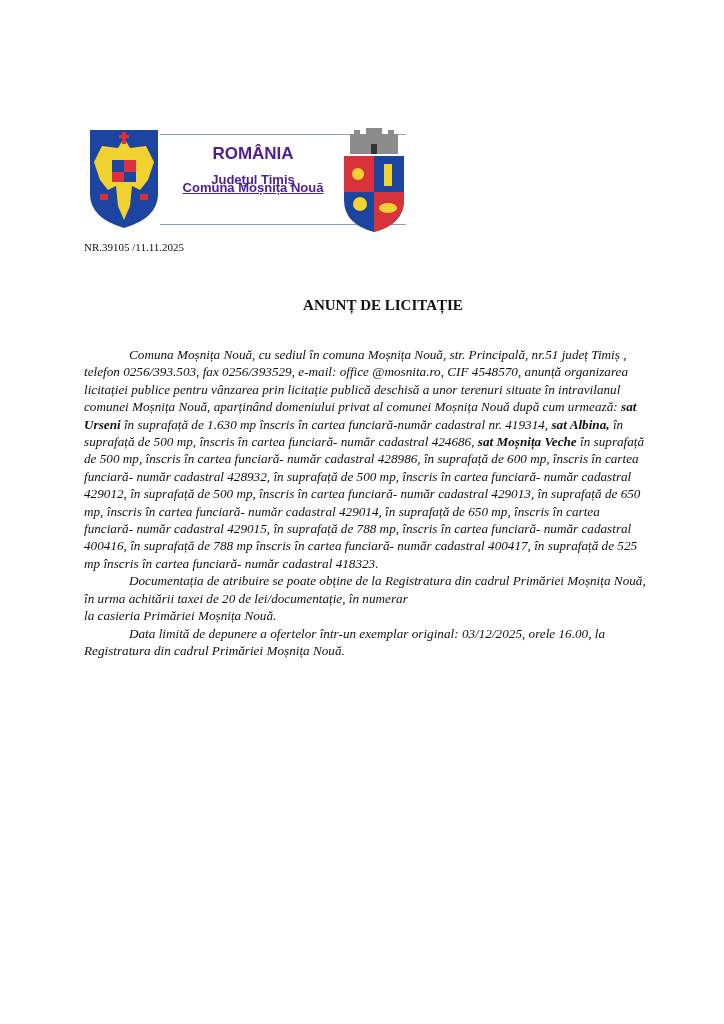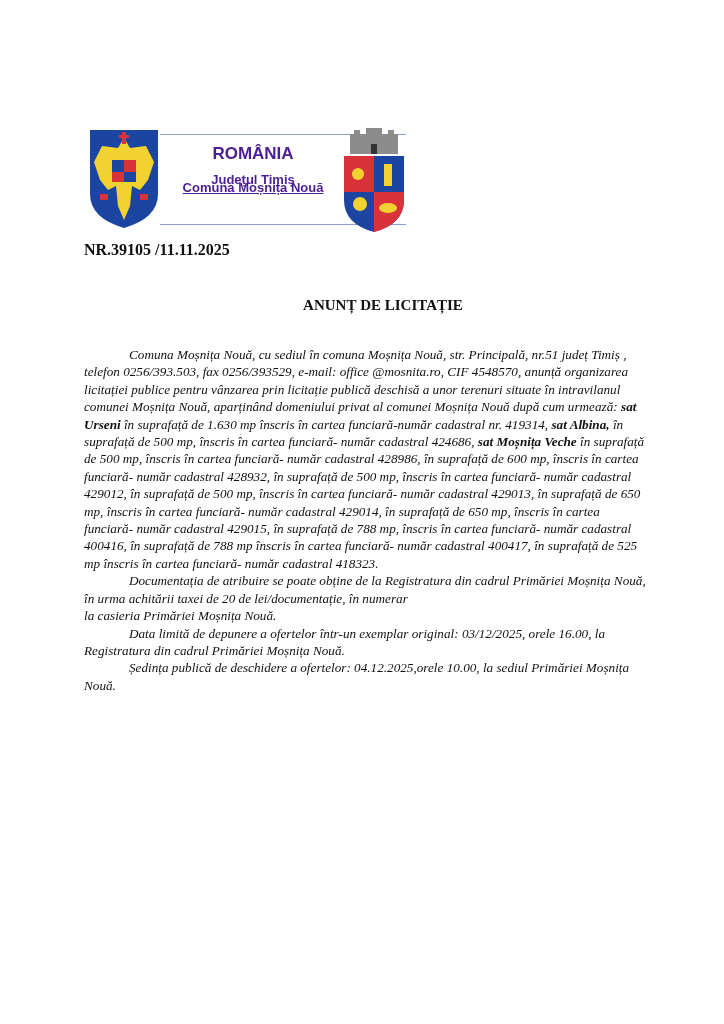--- a/index.html
+++ b/index.html
@@ -7,21 +7,21 @@
          font-family:"Liberation Serif", "DejaVu Serif", serif; color:#111; }
   .header { position:absolute; left:86px; top:126px; width:320px; height:108px; }
   .hline { position:absolute; height:1px; background:#8aa0c8; }
   .coa-left { position:absolute; left:2px; top:2px; width:72px; height:102px; }
   .coa-right { position:absolute; left:254px; top:0px; width:68px; height:108px; }
   .htext { position:absolute; left:82px; width:170px; text-align:center;
            font-family:"Liberation Sans", "DejaVu Sans", sans-serif; font-weight:bold; color:#4c1d95; }
   .ht1 { top:18px; font-size:17px; }
   .ht2 { top:46px; font-size:13px; }
   .ht3 { top:54px; font-size:13px;text-decoration:underline; }
-  .nr { position:absolute; left:84px; top:241px; font-size:16px; font-weight:bold; }
+  .nr { position:absolute; left:84px; top:241px; font-size:11px; font-weight:normal; }
   .title { position:absolute; left:0; width:724px; top:297px; text-align:center;
            font-size:15px; font-weight:bold; margin-left:21px; }
   .body { position:absolute; left:84px; top:346px; width:566px; font-size:13.2px; line-height:17.4px; }
   .p { margin:0;font-style:italic; }
   .ind { text-indent:45px; }
   b { font-weight:bold; }
 </style>
 </head>
 <body>
 
@@ -63,14 +63,13 @@
 </div>
 
 <div class="nr">NR.39105 /11.11.2025</div>
 <div class="title">ANUNȚ DE LICITAȚIE</div>
 
 <div class="body">
   <p class="p ind"><span>Comuna Moșnița Nouă, cu sediul în comuna Moșnița Nouă, str. Principală, nr.51 județ Timiș , telefon 0256/393.503, fax 0256/393529, e-mail: office @mosnita.ro,  CIF 4548570, anunță organizarea licitației publice pentru vânzarea prin licitație publică deschisă a unor terenuri situate în intravilanul comunei Moșnița Nouă, aparținând domeniului privat al comunei Moșnița Nouă după cum urmează: </span><b>sat Urseni</b><span> în suprafață de 1.630 mp înscris în cartea funciară-număr cadastral  nr. 419314, </span><b>sat Albina,</b><span> în suprafață de 500 mp, înscris în cartea funciară- număr cadastral 424686, </span><b>sat Moșnița Veche</b><span> în suprafață de 500 mp, înscris în cartea funciară- număr cadastral 428986, în suprafață de 600 mp, înscris în cartea funciară- număr cadastral 428932, în suprafață de 500 mp, înscris în cartea funciară- număr cadastral 429012, în suprafață de 500 mp, înscris în cartea funciară- număr cadastral 429013, în suprafață de 650 mp, înscris în cartea funciară- număr cadastral 429014, în suprafață de 650 mp, înscris în cartea funciară- număr cadastral 429015,   în suprafață de 788 mp, înscris în cartea funciară- număr cadastral 400416, în suprafață de 788 mp înscris în cartea funciară- număr cadastral 400417, în suprafață de 525 mp înscris în cartea funciară- număr cadastral 418323.</span></p>
   <p class="p ind">Documentația de atribuire se poate obține de la Registratura din cadrul Primăriei Moșnița Nouă, în urma achitării taxei de 20 de lei/documentație,  în numerar</p>
   <p class="p">la casieria Primăriei Moșnița Nouă.</p>
   <p class="p ind">Data limită de depunere a ofertelor într-un exemplar original: 03/12/2025, orele 16.00, la Registratura din cadrul Primăriei Moșnița Nouă.</p>
-  <p class="p ind">Ședința publică de deschidere a ofertelor: 04.12.2025,orele 10.00, la sediul Primăriei Moșnița Nouă.</p>
 </div>
 
 </body></html>

